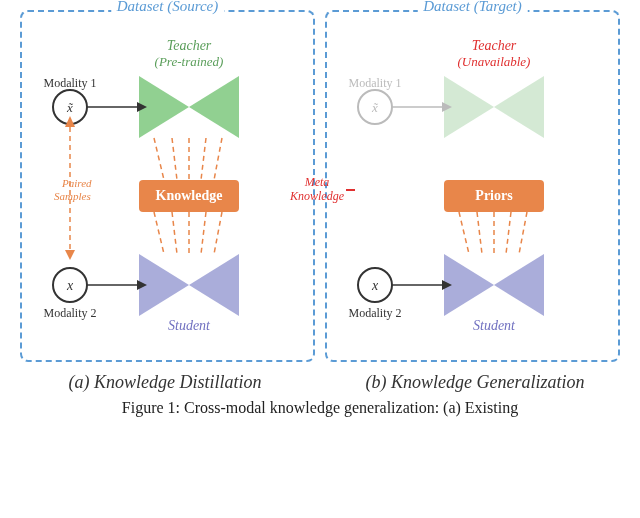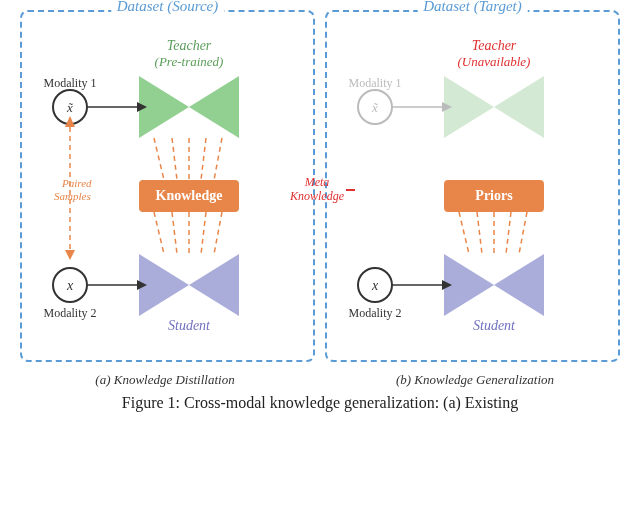--- a/index.html
+++ b/index.html
@@ -46,21 +46,21 @@
       background: #fff;
       padding: 0 6px;
       font-size: 15px;
       color: #5b9bd5;
       white-space: nowrap;
       font-style: italic;
     }
 
     
     .caption {
-      font-size: 13px;
+      font-size: 18px;
       text-align: center;
       margin-top: 6px;
       color: #333;
       font-style: italic;
     }
 
     .captions-row {
       display: flex;
       width: 100%;
       justify-content: space-around;

